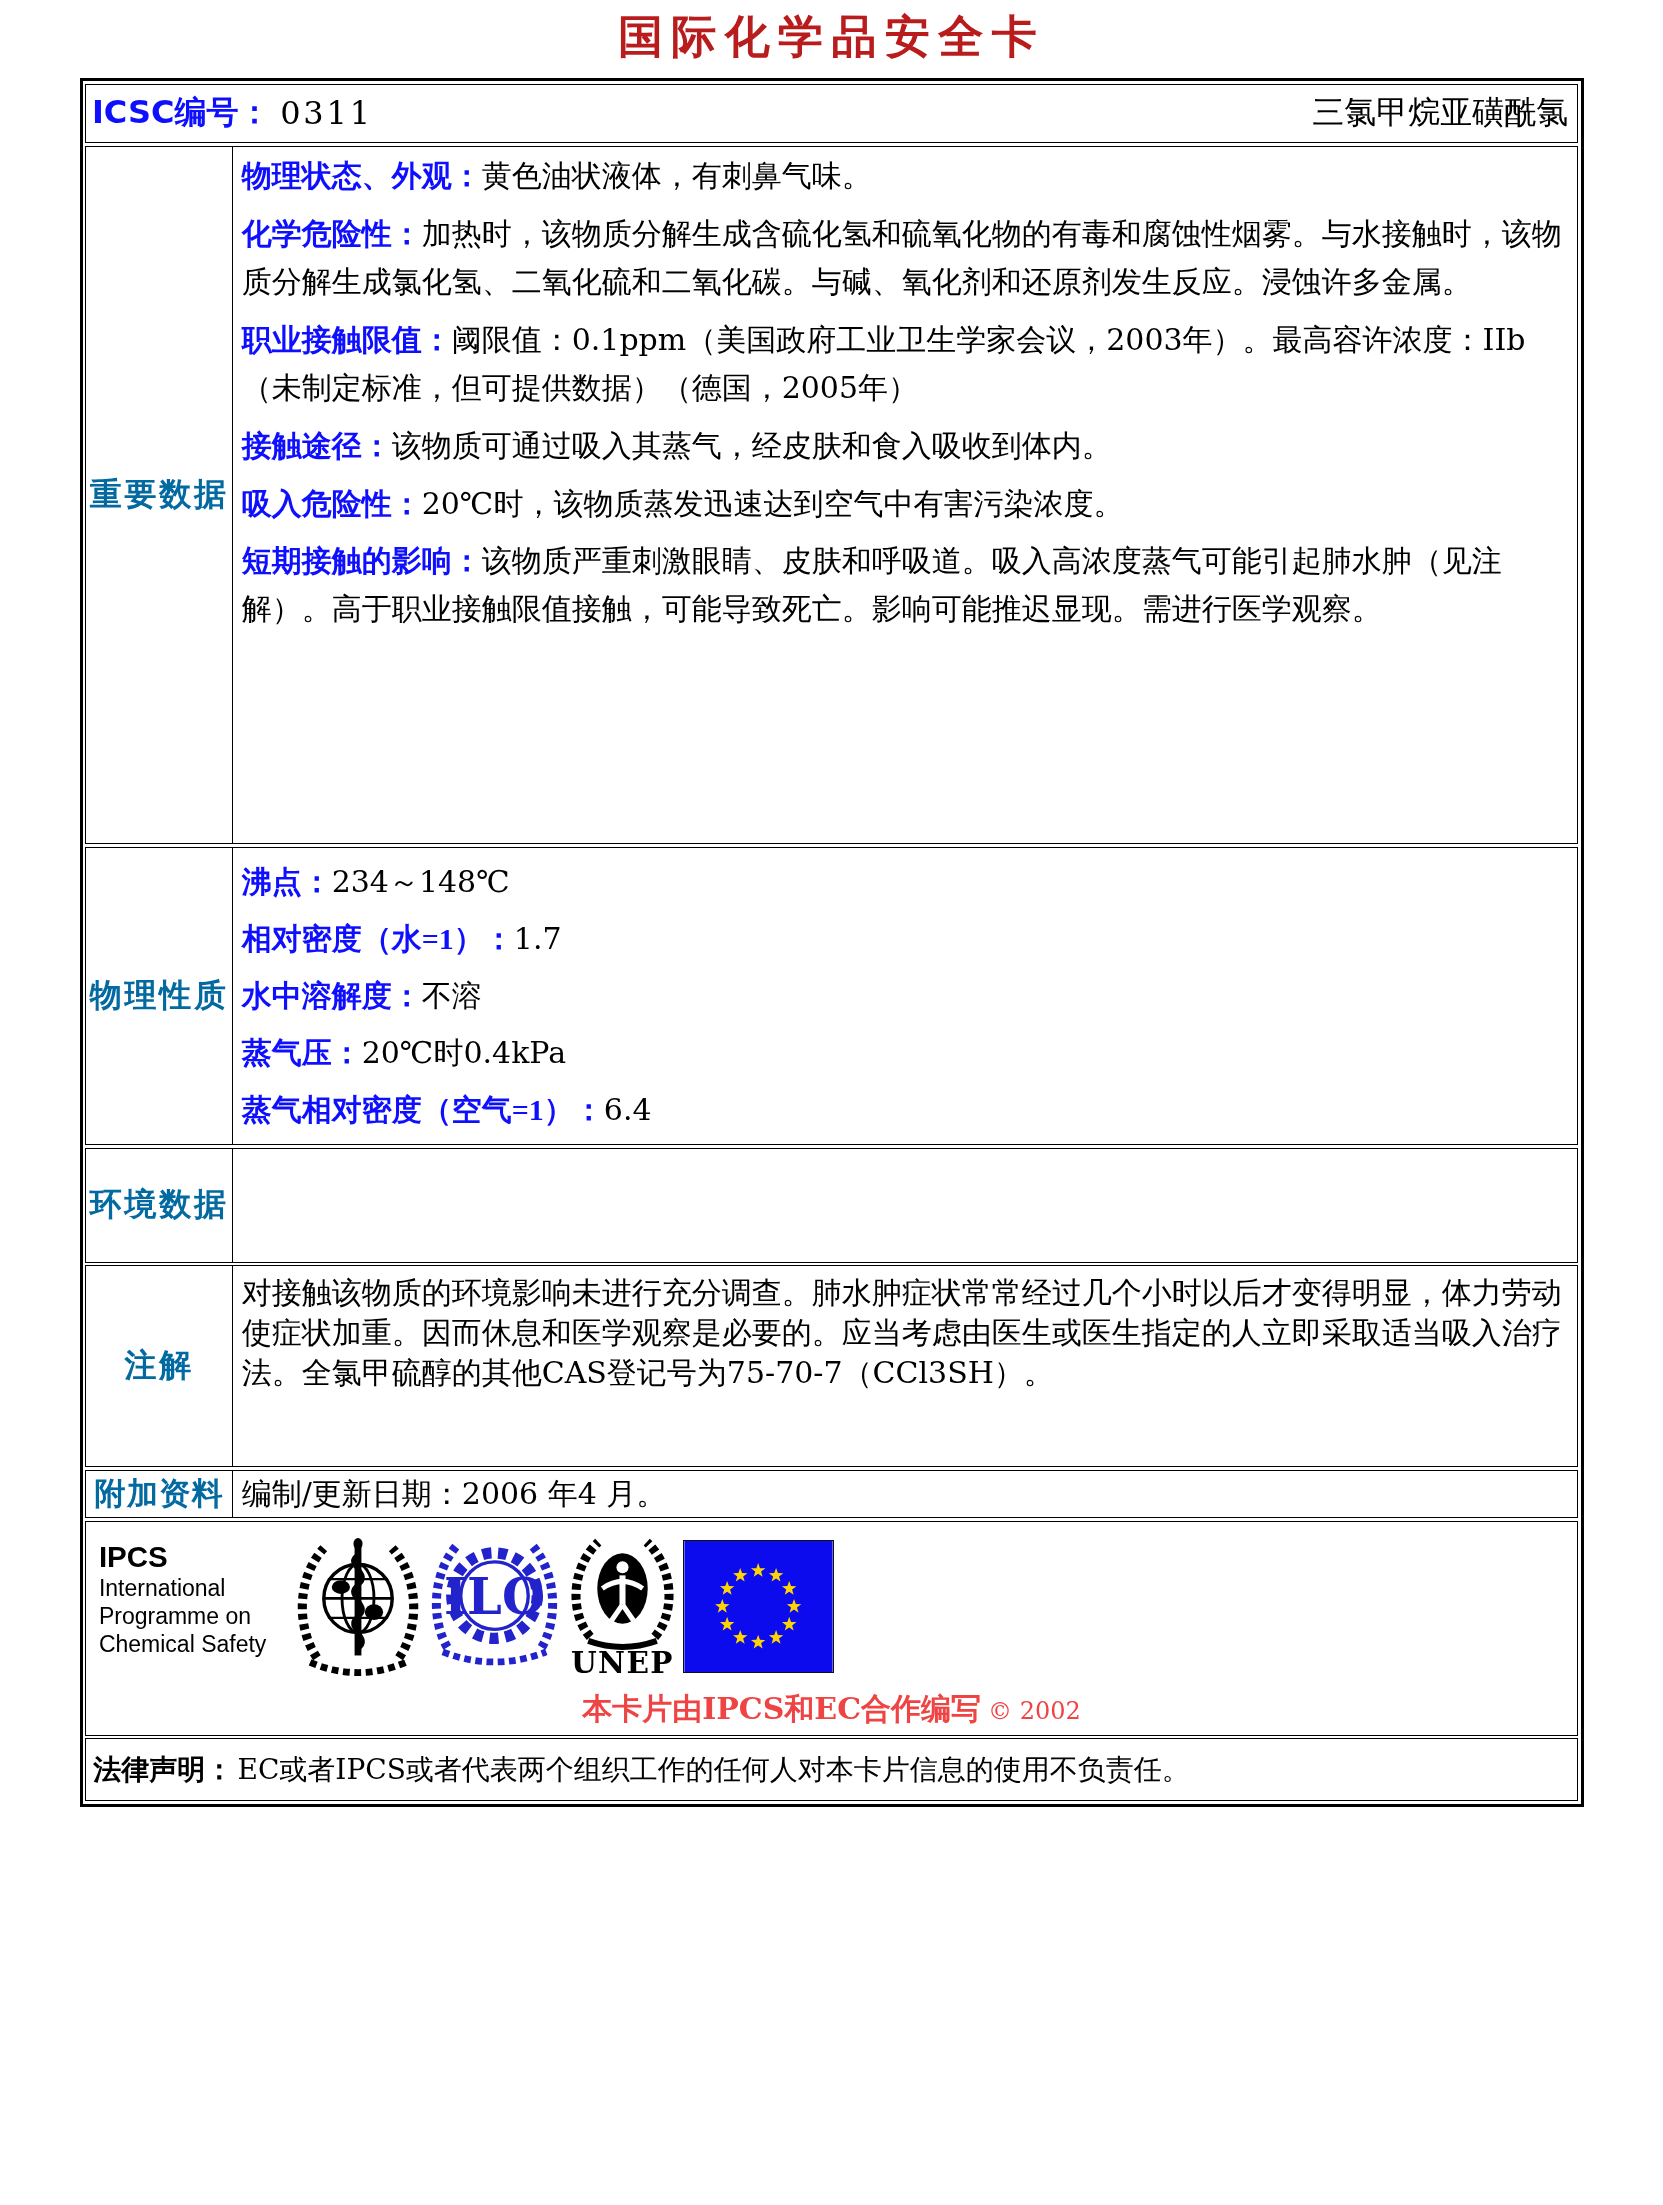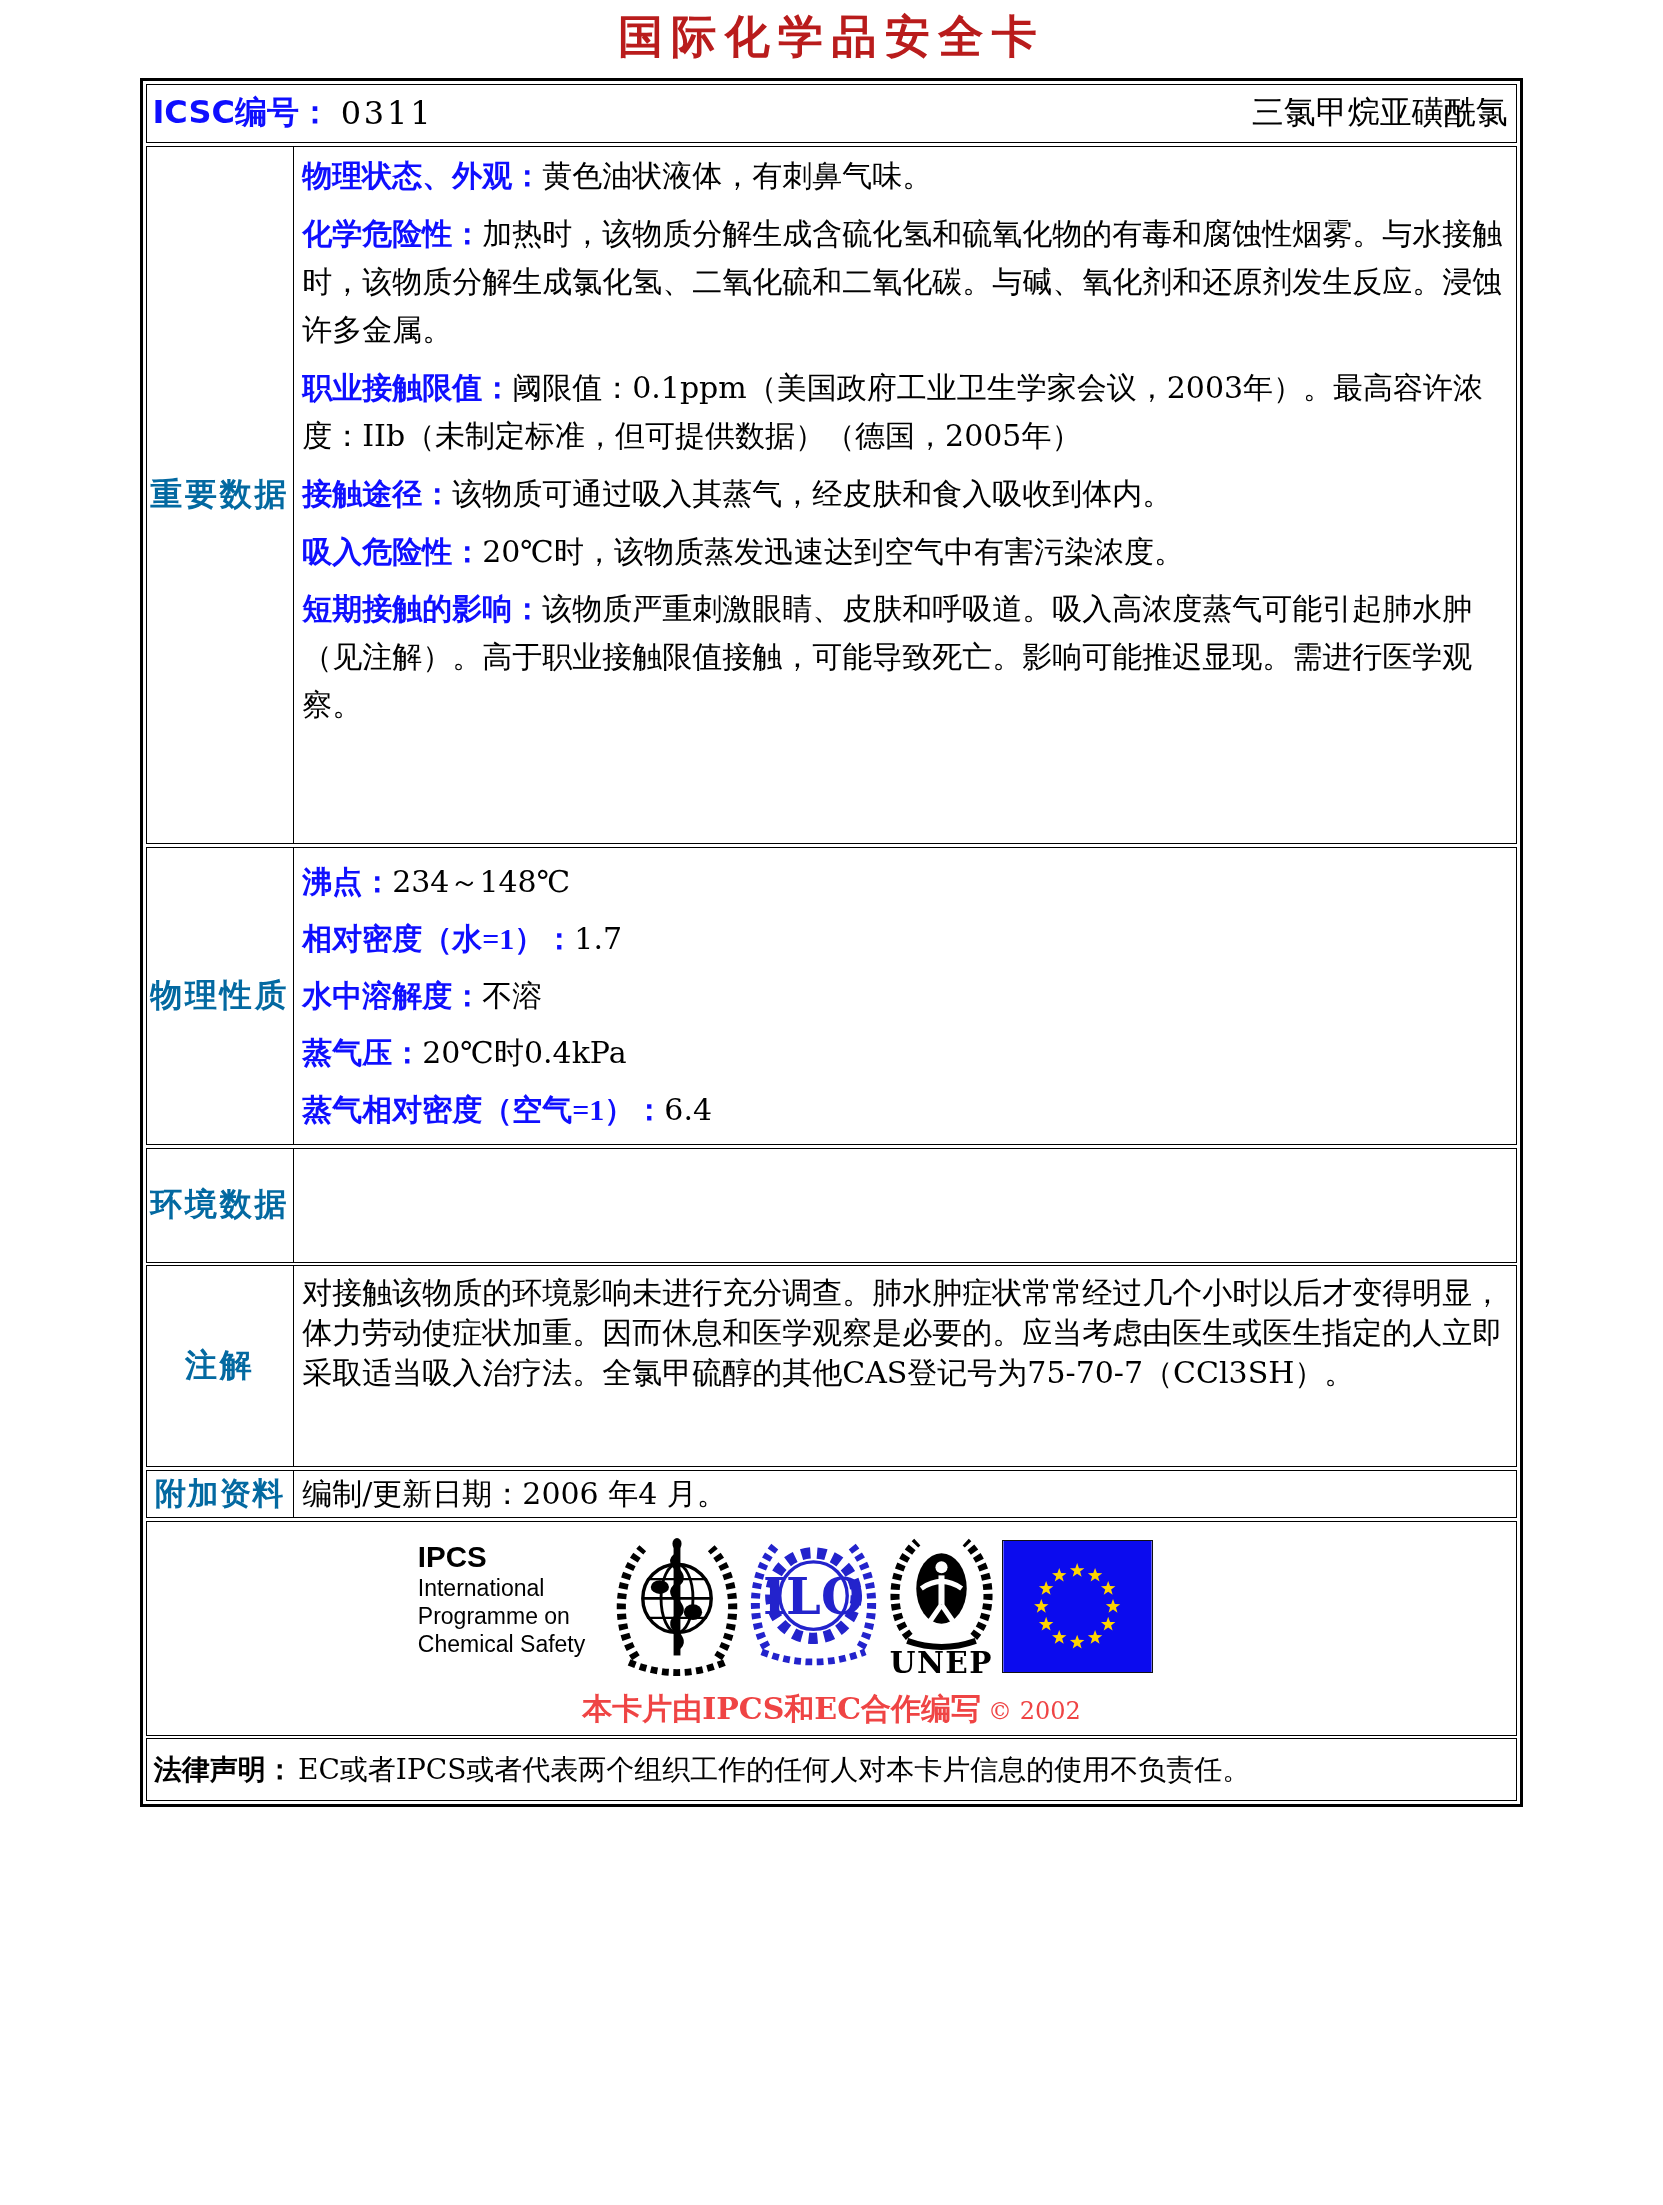--- a/index.html
+++ b/index.html
@@ -12,21 +12,21 @@
   .page-title{
     margin:7px 0 11.2px 0;
     text-align:center;
     font-family:"DejaVu Sans","Liberation Sans",sans-serif;
     font-weight:bold;
     font-size:45px;
     letter-spacing:8.4px;
     color:#b91c1c;
   }
   .card{
-    width:1383px;
+    width:1504px;
     margin:0 auto;
     border:3.5px solid #000;
     padding:2.8px;
     box-sizing:border-box;
     background:#fff;
   }
   .row{
     border:1.4px solid #000;
     margin-bottom:2.8px;
     display:flex;
@@ -90,21 +90,21 @@
   
   .r-logos{
     min-height:194px;
     flex-direction:column;
     padding:7px 0 4.2px 0;
   }
   .logos-strip{
     display:flex;
     align-items:flex-start;
     padding:1.4px 105px 0 12.6px;
-    justify-content:center;
+    justify-content:flex-start;
   }
   .ipcs-block{
     font-family:"Liberation Sans","DejaVu Sans",sans-serif;
     color:#000;
     width:190px;
     flex:0 0 190px;
     padding-top:9.8px;
   }
   .ipcs-acronym{font-weight:bold;font-size:29.5px;line-height:34px;}
   .ipcs-line{font-size:23px;line-height:28px;}

